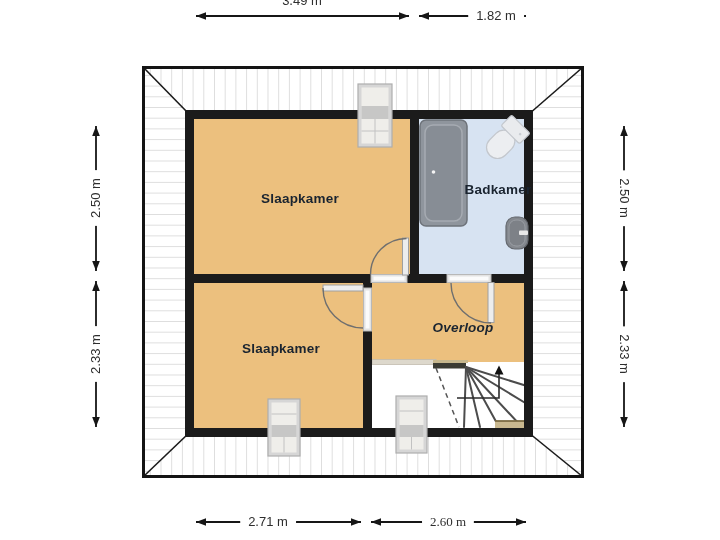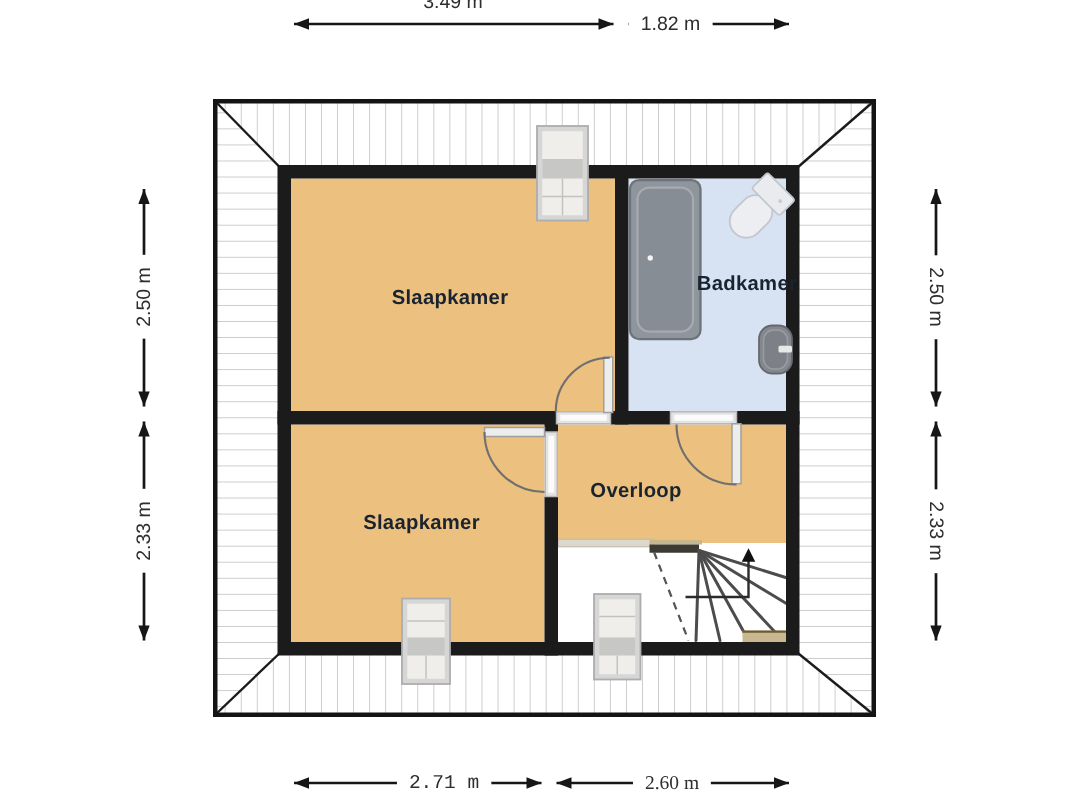--- a/index.html
+++ b/index.html
@@ -180,24 +180,24 @@
     <path d="M624 126 l -3.8 10 h 7.6 z"></path>
         <path d="M624 271 l -3.8 -10 h 7.6 z"></path>
     <path d="M624 281 l -3.8 10 h 7.6 z"></path>
         <path d="M624 427 l -3.8 -10 h 7.6 z"></path>
   </g>
 </svg>
 
 <div class="lbl room-lbl" style="left:300px;top:198px;">Slaapkamer</div>
 <div class="lbl room-lbl" style="left:498px;top:189px;text-align:right;">Badkamer</div>
 <div class="lbl room-lbl" style="left:281px;top:348px;">Slaapkamer</div>
-<div class="lbl room-lbl" style="left:424px;top:327px;">Overloop</div>
+<div class="lbl room-lbl" style="left:463px;top:327px;font-style:italic;">Overloop</div>
 
 <div class="lbl dim-lbl" style="left:302px;top:1px;">3.49 m</div>
-<div class="lbl dim-lbl" style="left:447px;top:16px;text-align:right;">1.82 m</div>
-<div class="lbl dim-lbl" style="left:296px;top:522px;font-family:Liberation Mono, monospace;">2.71 m</div>
+<div class="lbl dim-lbl" style="left:496px;top:16px;text-align:right;">1.82 m</div>
+<div class="lbl dim-lbl" style="left:268px;top:522px;">2.71 m</div>
 <div class="lbl dim-lbl" style="left:448px;top:522px;font-family:Liberation Serif, serif;">2.60 m</div>
 <div class="lbl dim-lbl rot-l" style="left:96px;top:198px;">2.50 m</div>
 <div class="lbl dim-lbl rot-l" style="left:96px;top:354px;">2.33 m</div>
 <div class="lbl dim-lbl rot-r" style="left:624px;top:198px;">2.50 m</div>
 <div class="lbl dim-lbl rot-r" style="left:624px;top:354px;">2.33 m</div>
 
 </div>
 
 </body></html>

